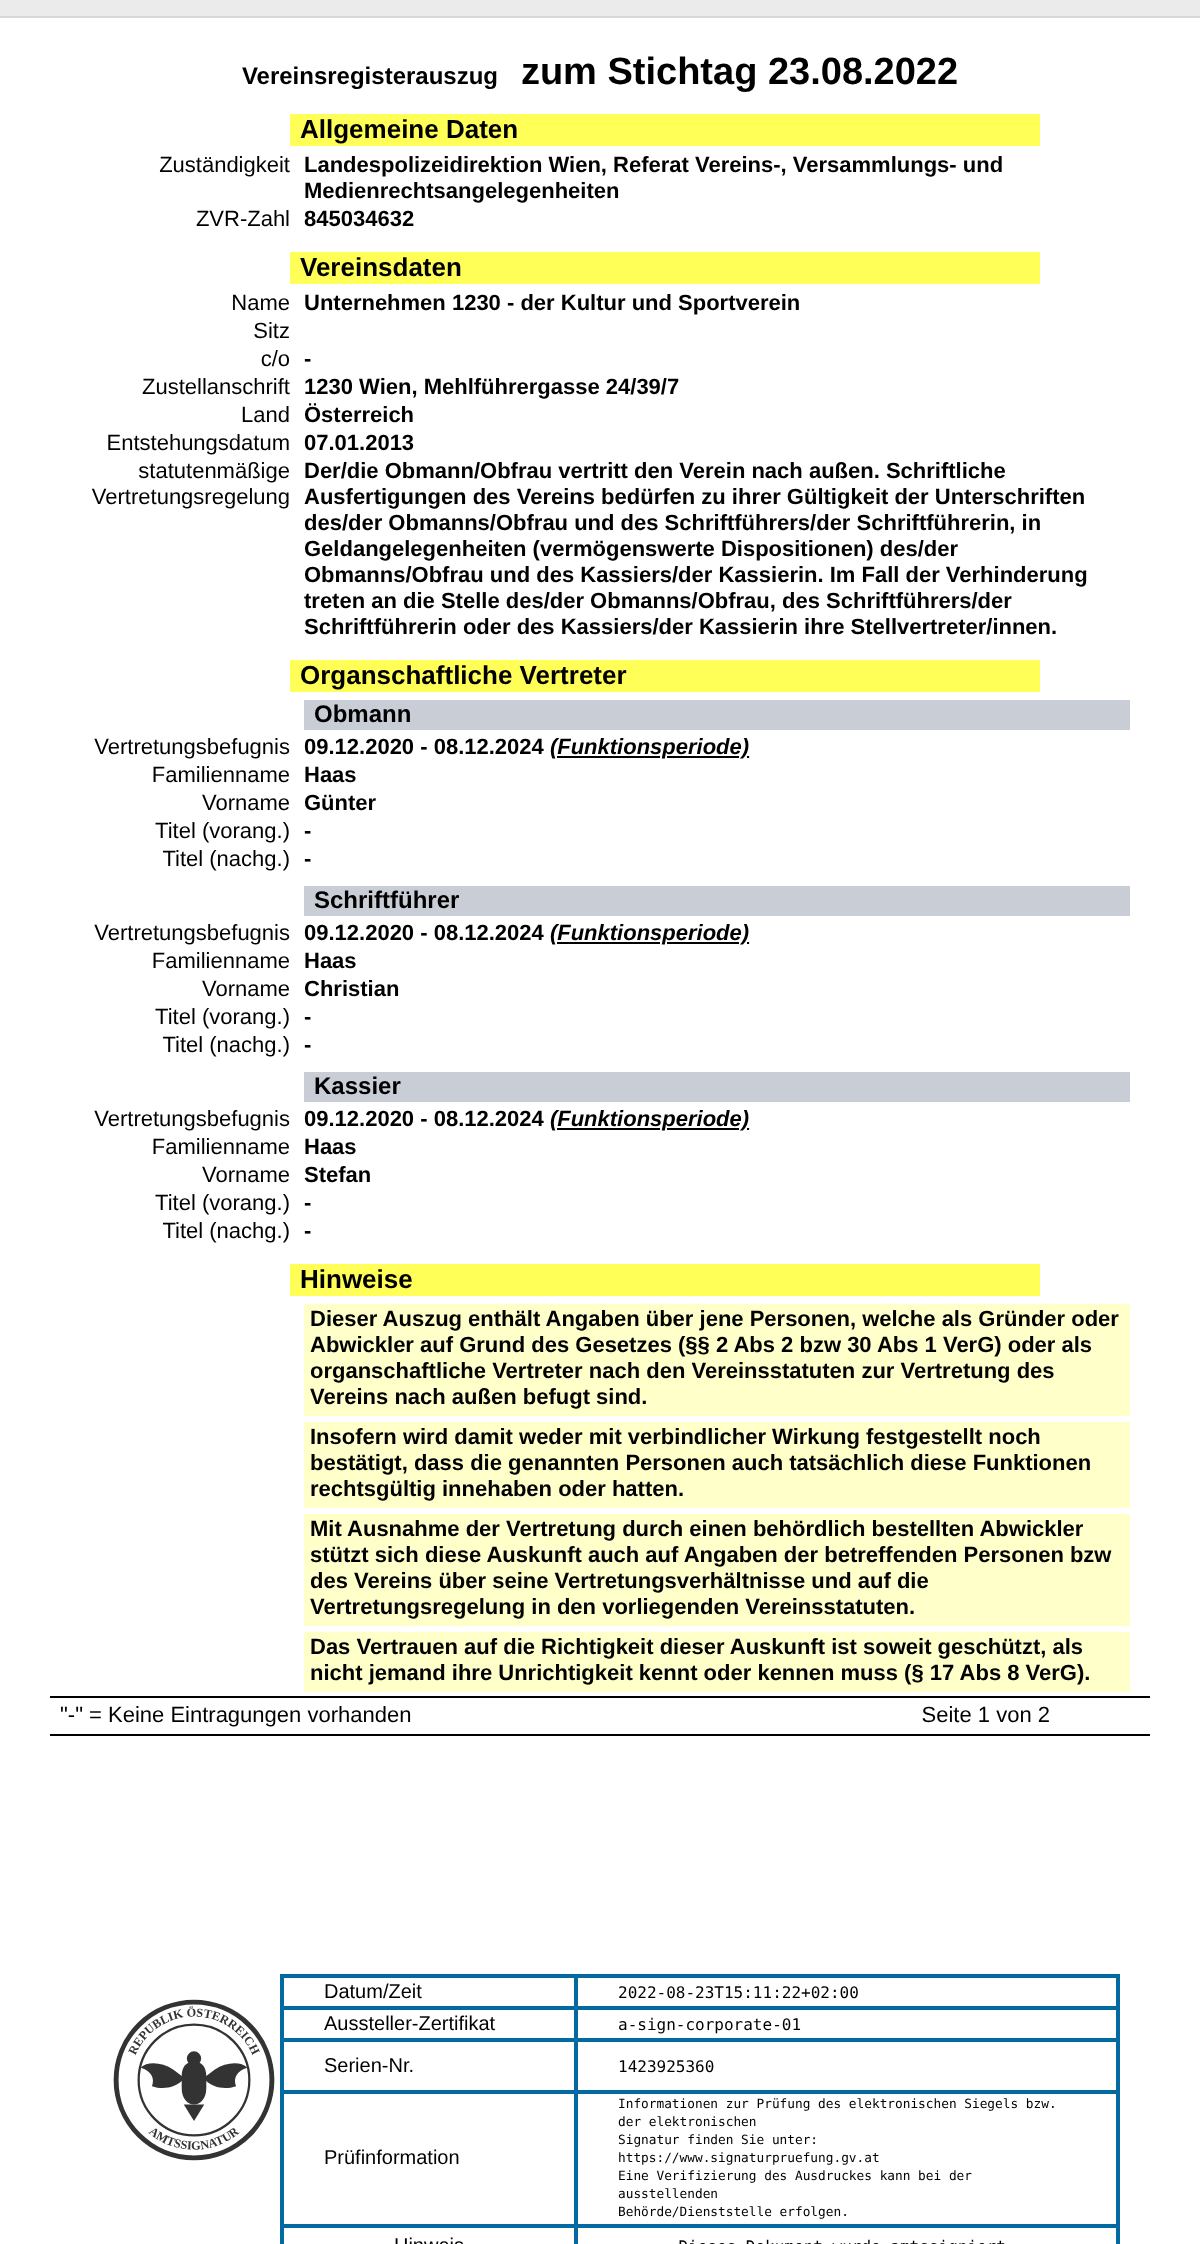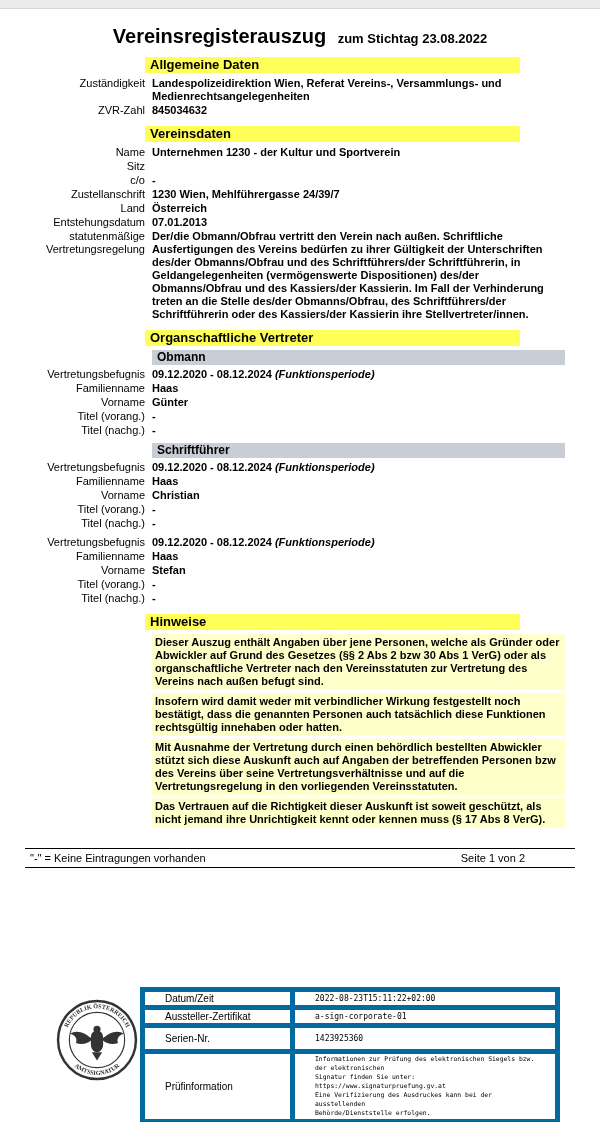--- a/index.html
+++ b/index.html
@@ -6,47 +6,47 @@
     --section-header-bg:#ffff57;
     --hinweis-bg:#ffffc9;
     --role-header-bg:#c8cdd6;
     --seal-color:#333333;
   }
   html,body{margin:0;padding:0;background:#fff;}
   .doc{position:relative;width:600px;height:1122px;background:#fff;overflow:hidden;
        font-family:"Liberation Sans",sans-serif;color:#000;}
   .top-edge{height:8px;background:#ebebeb;border-bottom:1px solid #d8d8d8;}
   .title-line{text-align:center;margin-top:18px;font-weight:bold;line-height:19px;}
-  .title-main{font-size:20px;}
-  .title-suffix{font-size:13px;margin-left:7px;}
+  .title-main{font-size:12px;}
+  .title-suffix{font-size:19px;margin-left:7px;}
   .content{padding:0 30px;}
   .sec-h{margin:9px 0 4px 115px;width:375px;background:var(--section-header-bg,#ffff57);
          font-weight:bold;font-size:13px;line-height:16px;padding:0 5px;box-sizing:border-box;}
   .kv{display:flex;font-size:11px;line-height:13px;margin-bottom:1px;}
   .kv .k{width:122px;box-sizing:border-box;padding-right:7px;text-align:right;flex:none;}
   .kv .v{font-weight:bold;width:413px;}
-  .note{font-style:italic;}
+  .note{font-style:italic;text-decoration:underline;}
   .group{margin-bottom:6px;}
   .role-h{margin:0 0 3px 122px;width:413px;background:var(--role-header-bg,#c8cdd6);
           font-weight:bold;font-size:12px;line-height:15px;padding:0 5px;box-sizing:border-box;}
   .para{margin:0 0 3px 122px;width:413px;background:var(--hinweis-bg,#ffffc9);
         font-weight:bold;font-size:11px;line-height:13px;padding:2px 3px;box-sizing:border-box;}
   .footer{position:absolute;top:848px;left:25px;width:550px;box-sizing:border-box;
           border-top:1px solid #000;border-bottom:1px solid #000;
           display:flex;justify-content:space-between;font-size:11px;line-height:16px;padding:1px 5px;}
   .footer .page-num{margin-right:45px;}
   .issuer{position:absolute;top:918px;left:30px;width:540px;}
   .issuer .kv{margin-bottom:3px;}
   .sig{position:absolute;top:985px;left:30px;width:540px;height:132px;}
   .seal{position:absolute;left:26px;top:14px;width:82px;height:82px;}
   .seal circle{stroke:var(--seal-color,#333);fill:none;}
   .seal .eagle{fill:var(--seal-color,#333);}
   .seal text{fill:var(--seal-color,#333);font-family:"Liberation Serif",serif;font-weight:bold;}
   table.sig-table{position:absolute;left:110px;top:2px;width:420px;border-collapse:collapse;}
-  table.sig-table td{border:5px solid #0369a1;padding:1px 20px;vertical-align:middle;}
+  table.sig-table td{border:2px solid #0369a1;padding:1px 20px;vertical-align:middle;}
   td.tl{width:105px;font-size:10px;}
   .mono{font-family:"DejaVu Sans Mono",monospace;font-size:8px;}
   .mono-sm{font-family:"DejaVu Sans Mono",monospace;font-size:6.4px;line-height:9px;white-space:pre-line;}
   tr.h16{height:16px;} tr.h26{height:26px;} tr.h46{height:46px;} tr.h20{height:20px;text-align:center;}
 </style>
 </head>
 <body>
 
 <div class="doc">
   <div class="top-edge"></div>
@@ -141,20 +141,21 @@
         <div class="k">Titel (vorang.)</div>
         <div class="v">-</div>
       </div>
       <div class="kv">
         <div class="k">Titel (nachg.)</div>
         <div class="v">-</div>
       </div>
     </div>
 
     <div class="group">
+      <div class="role-h">Kassier</div>
       <div class="kv">
         <div class="k">Vertretungsbefugnis</div>
         <div class="v"><span>09.12.2020 - 08.12.2024</span> <span class="note">(Funktionsperiode)</span></div>
       </div>
       <div class="kv">
         <div class="k">Familienname</div>
         <div class="v">Haas</div>
       </div>
       <div class="kv">
         <div class="k">Vorname</div>

